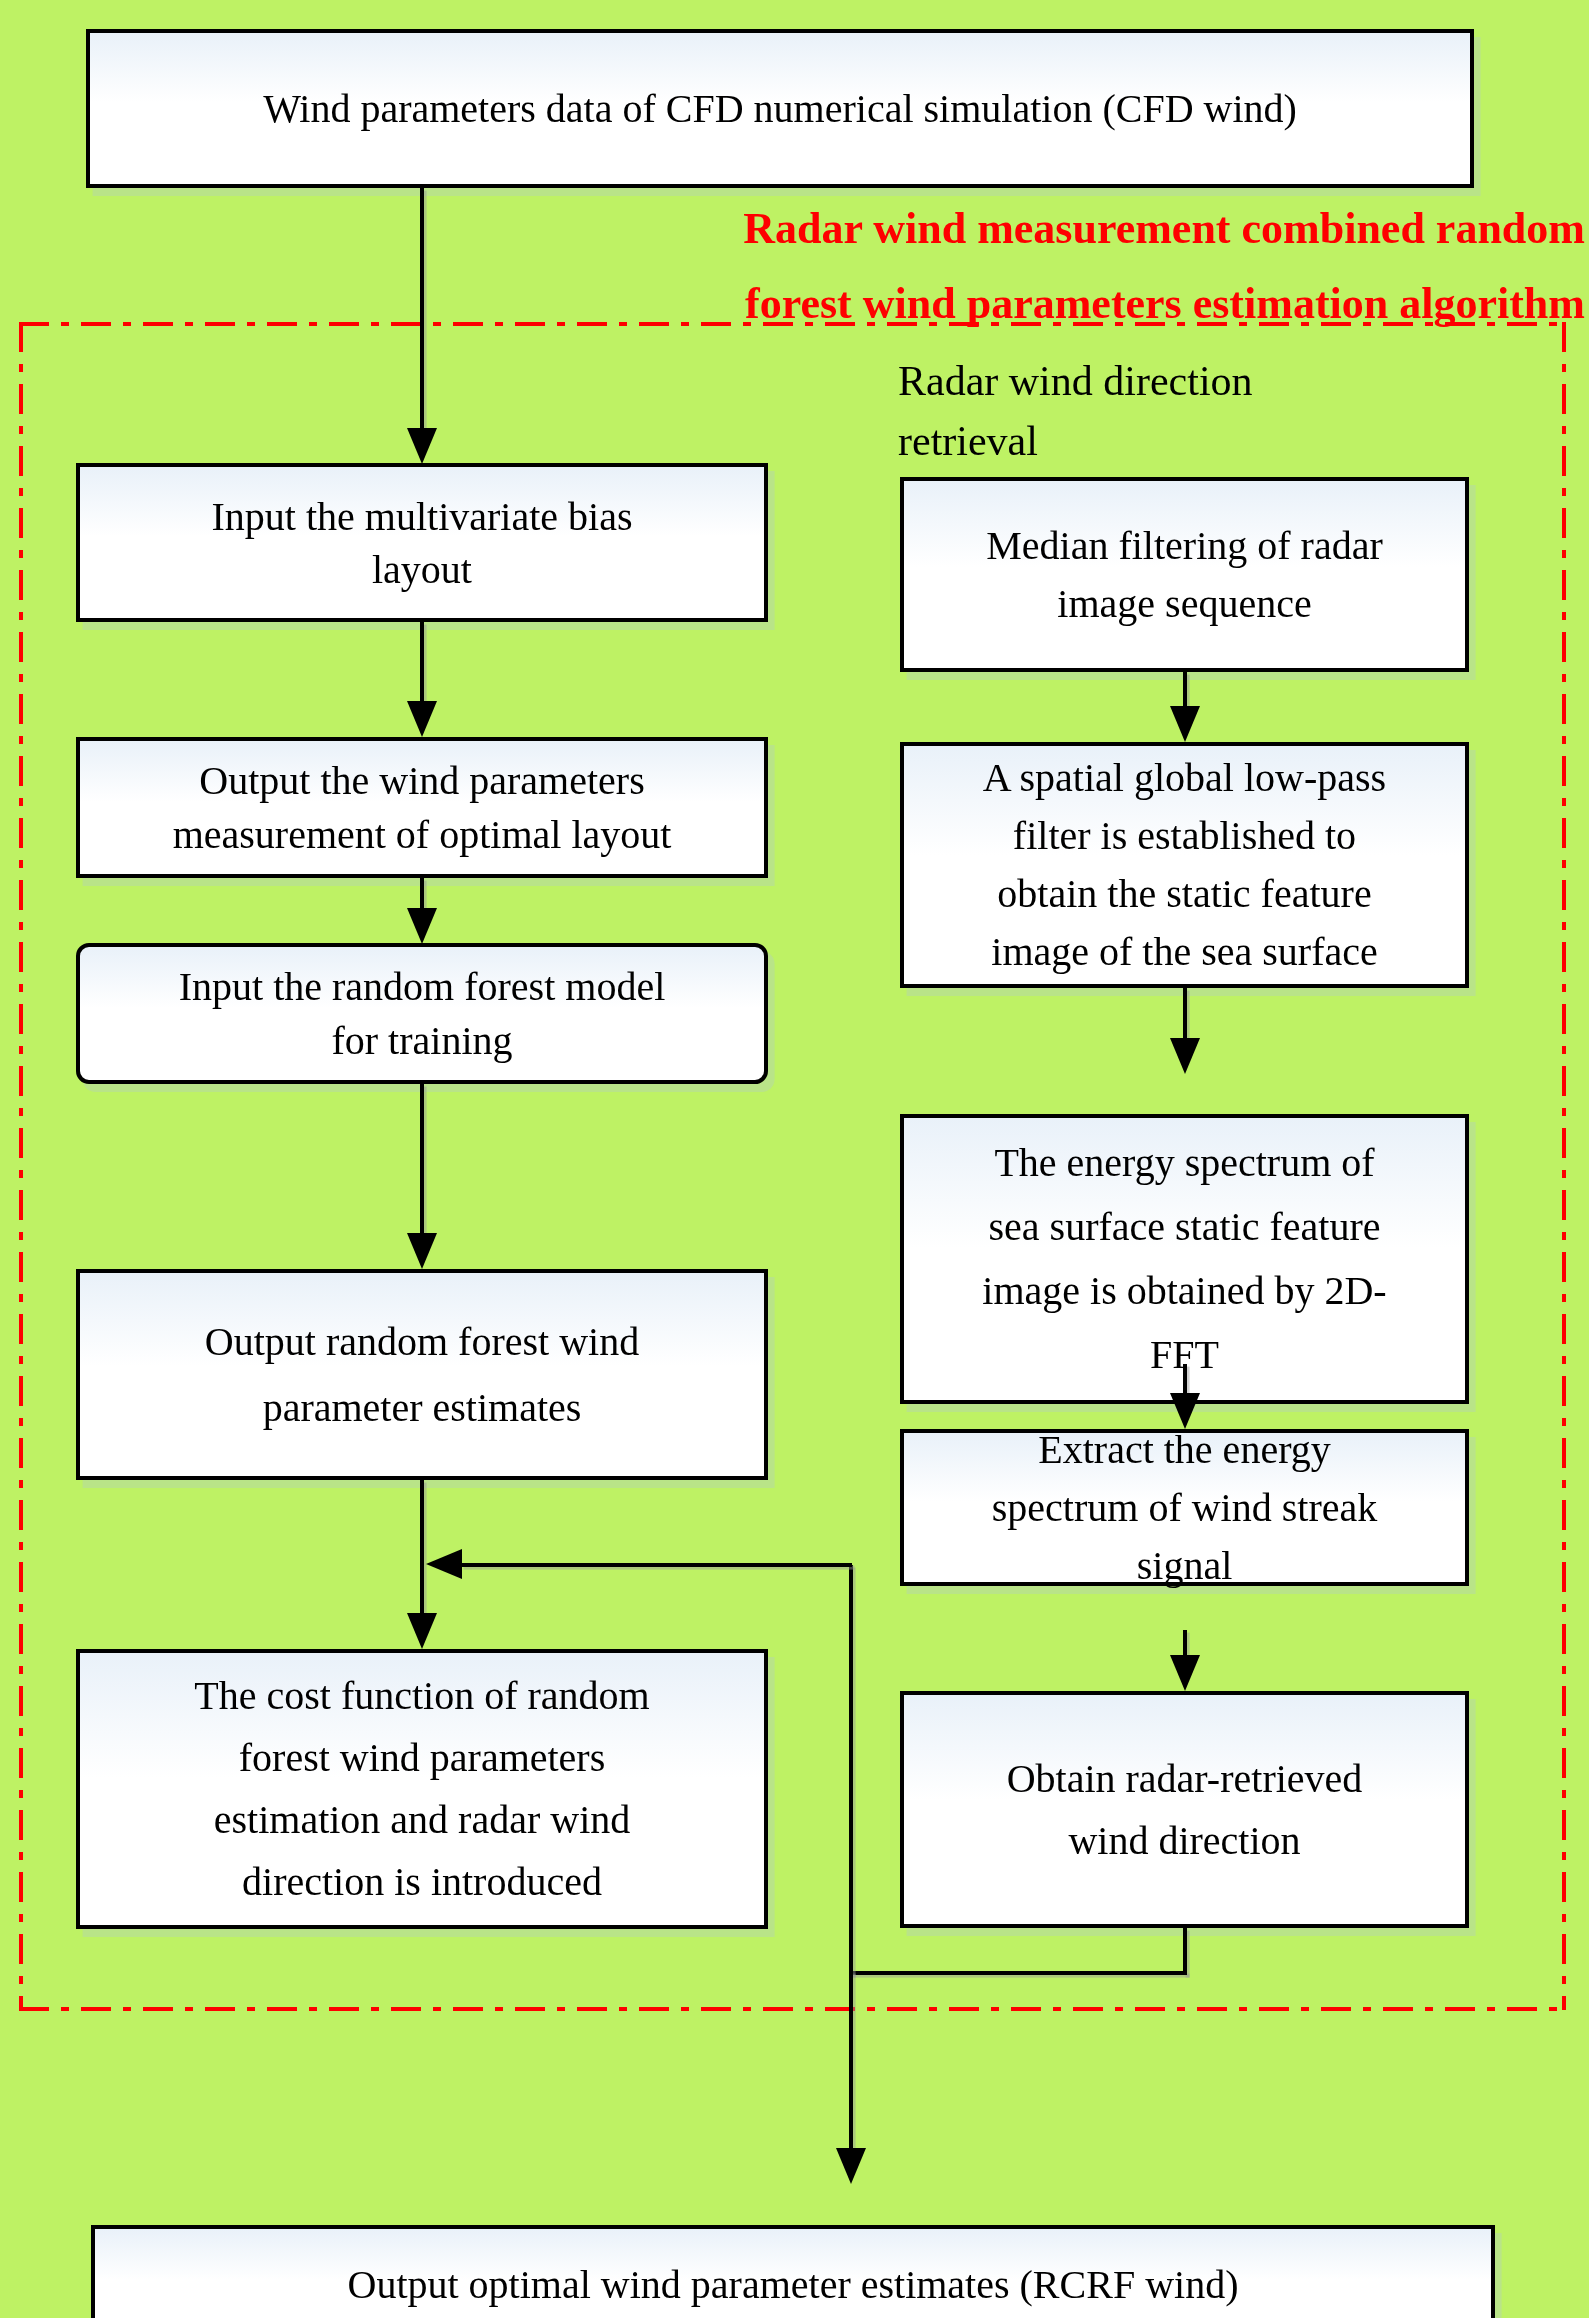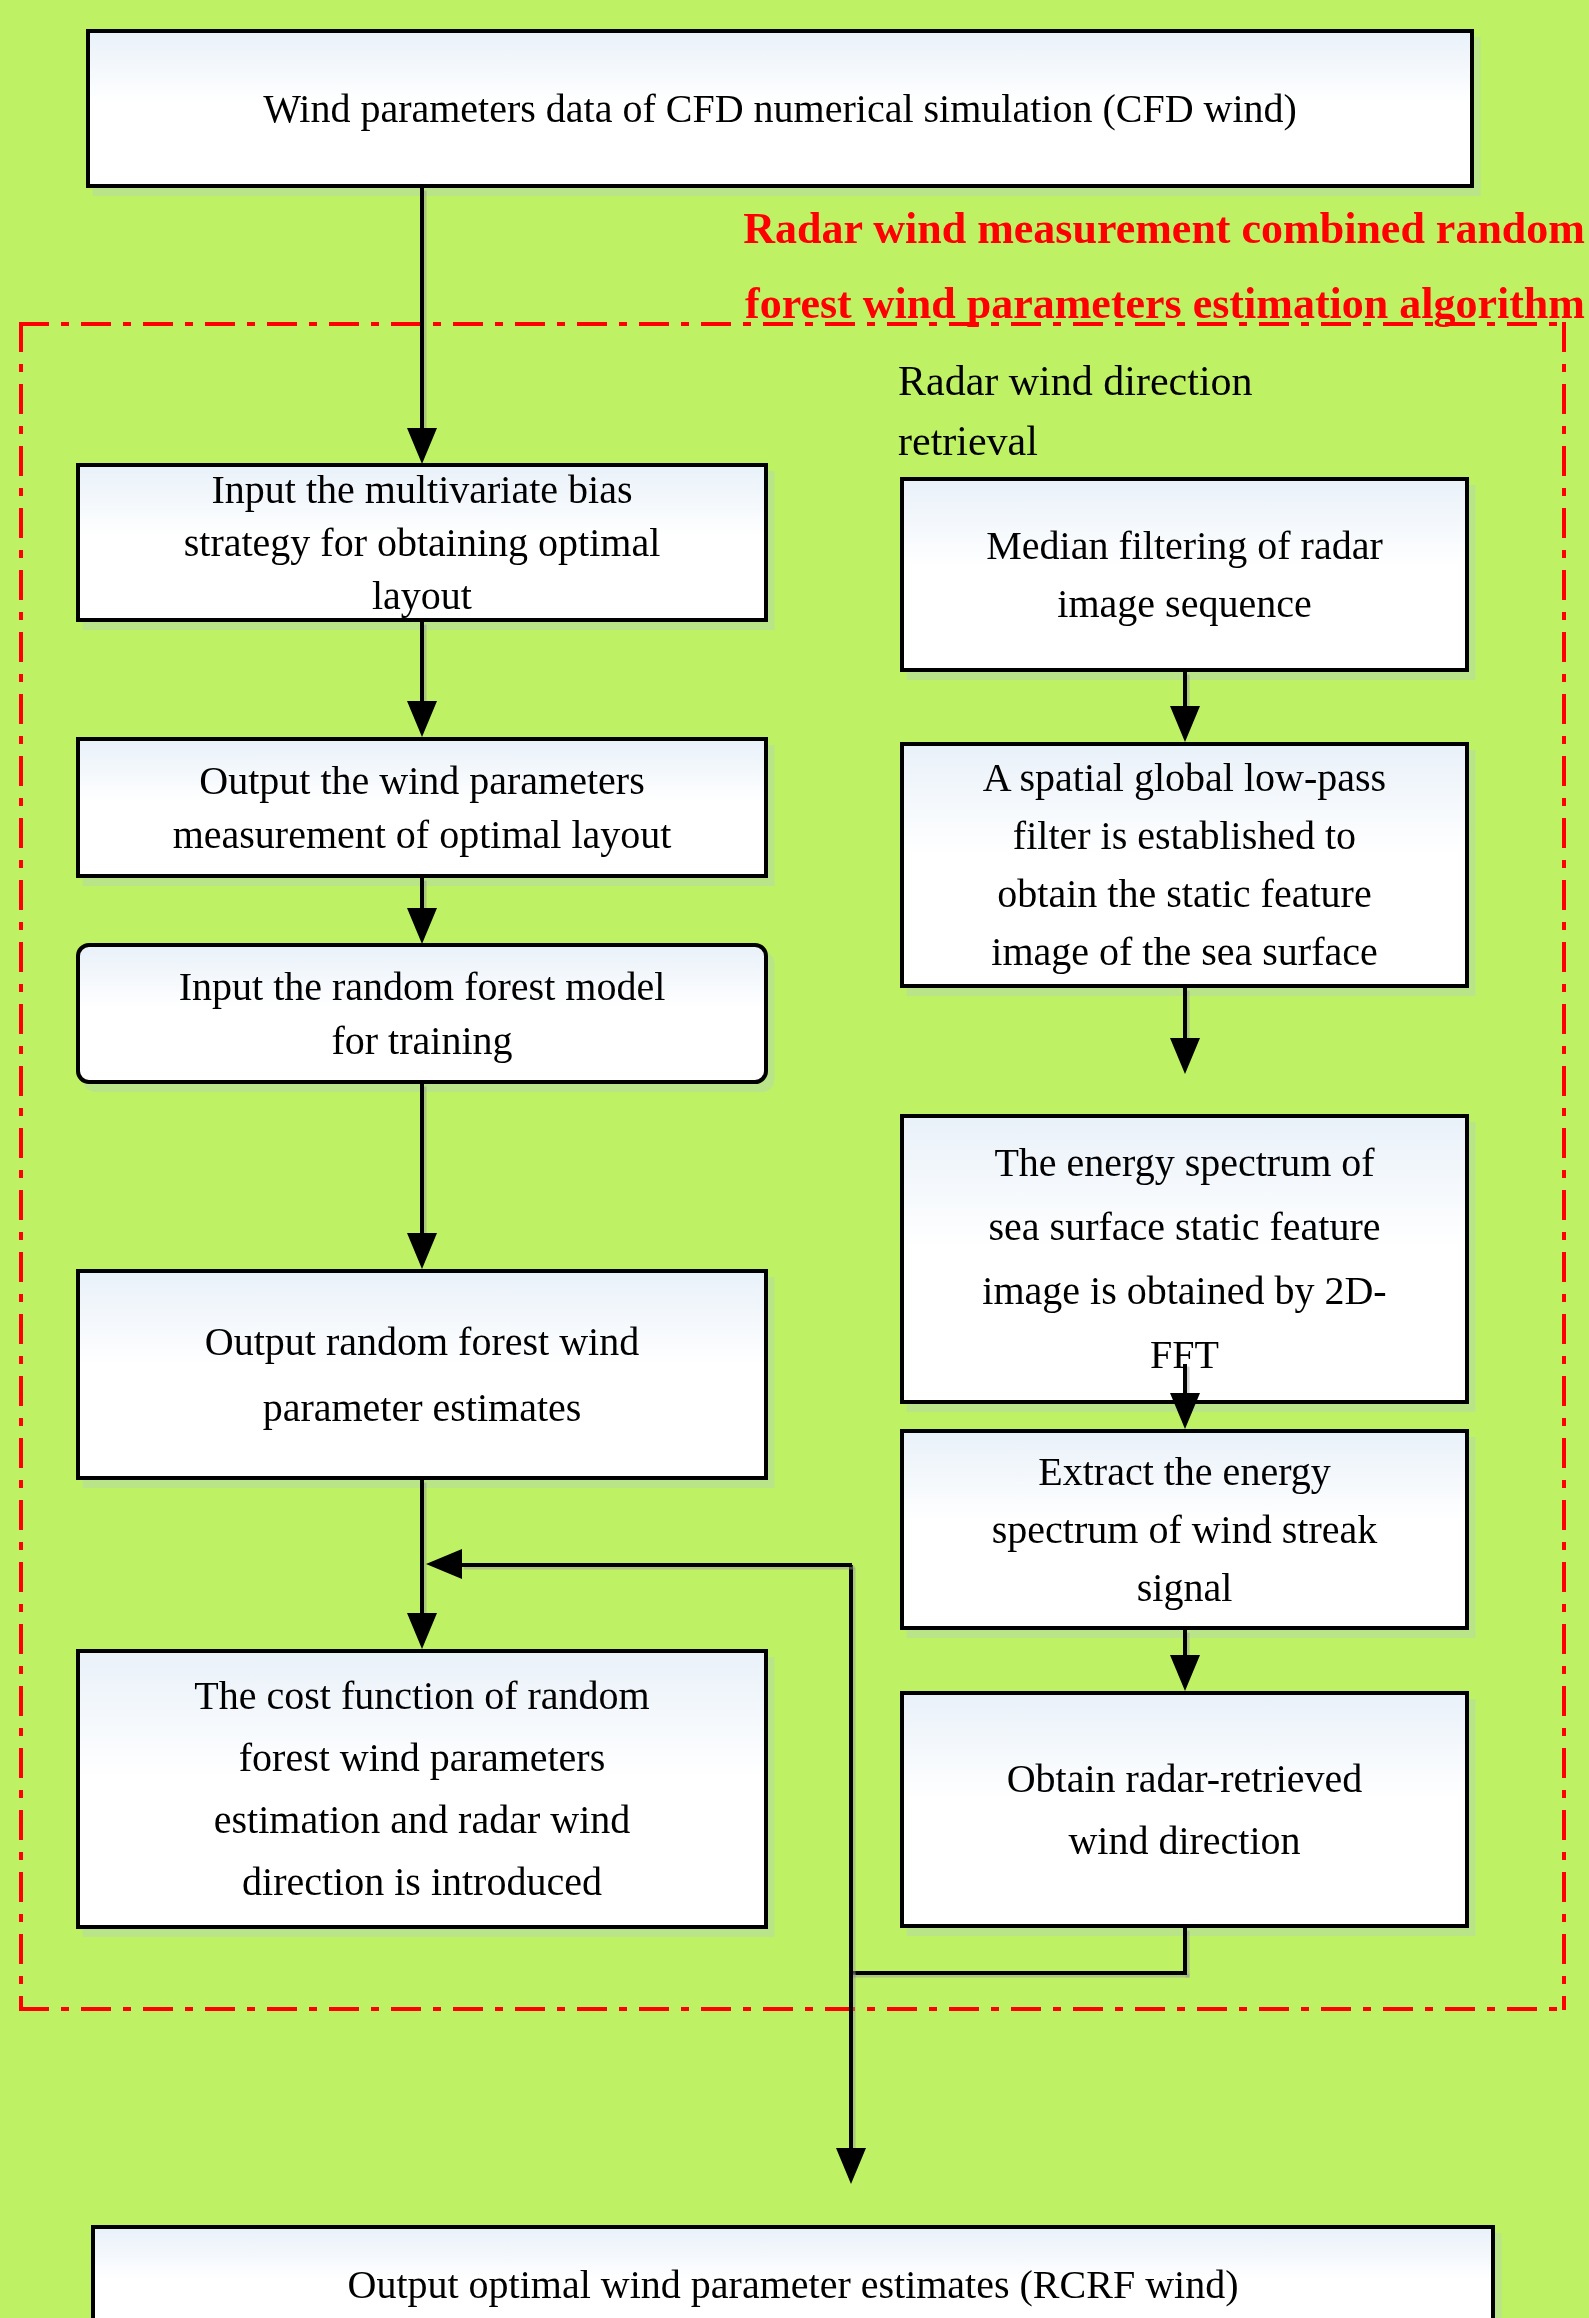--- a/index.html
+++ b/index.html
@@ -70,21 +70,20 @@
   <div class="redseg v" style="left:18.5px;top:322px;height:1688px;"></div>
   <div class="redseg v" style="left:1562px;top:322px;height:1688px;"></div>
 
   <div class="right-heading">
     <span class="tline" style="display:block;">Radar wind direction</span>
     <span class="tline" style="display:block;">retrieval</span>
   </div>
 
   <div class="box" style="left:76px;top:463px;width:692px;height:159px;line-height:53px;">
     <span class="tline">Input the multivariate bias</span>
-    <span class="tline">strategy for obtaining optimal</span>
     <span class="tline">layout</span>
   </div>
 
   <div class="box" style="left:76px;top:737px;width:692px;height:141px;line-height:54px;">
     <span class="tline">Output the wind parameters</span>
     <span class="tline">measurement of optimal layout</span>
   </div>
 
   <div class="box" style="left:76px;top:943px;width:692px;height:141px;line-height:54px;border-radius:13px;">
     <span class="tline">Input the random forest model</span>
@@ -115,21 +114,21 @@
     <span class="tline">image of the sea surface</span>
   </div>
 
   <div class="box" style="left:900px;top:1074px;width:569px;height:290px;line-height:64px;margin-top:40px;">
     <span class="tline">The energy spectrum of</span>
     <span class="tline">sea surface static feature</span>
     <span class="tline">image is obtained by 2D-</span>
     <span class="tline">FFT</span>
   </div>
 
-  <div class="box" style="left:900px;top:1429px;width:569px;height:201px;line-height:58px;">
+  <div class="box" style="left:900px;top:1429px;width:569px;height:157px;line-height:58px;">
     <span class="tline">Extract the energy</span>
     <span class="tline">spectrum of wind streak</span>
     <span class="tline">signal</span>
   </div>
 
   <div class="box" style="left:900px;top:1691px;width:569px;height:237px;line-height:62px;">
     <span class="tline">Obtain radar-retrieved</span>
     <span class="tline">wind direction</span>
   </div>
 

